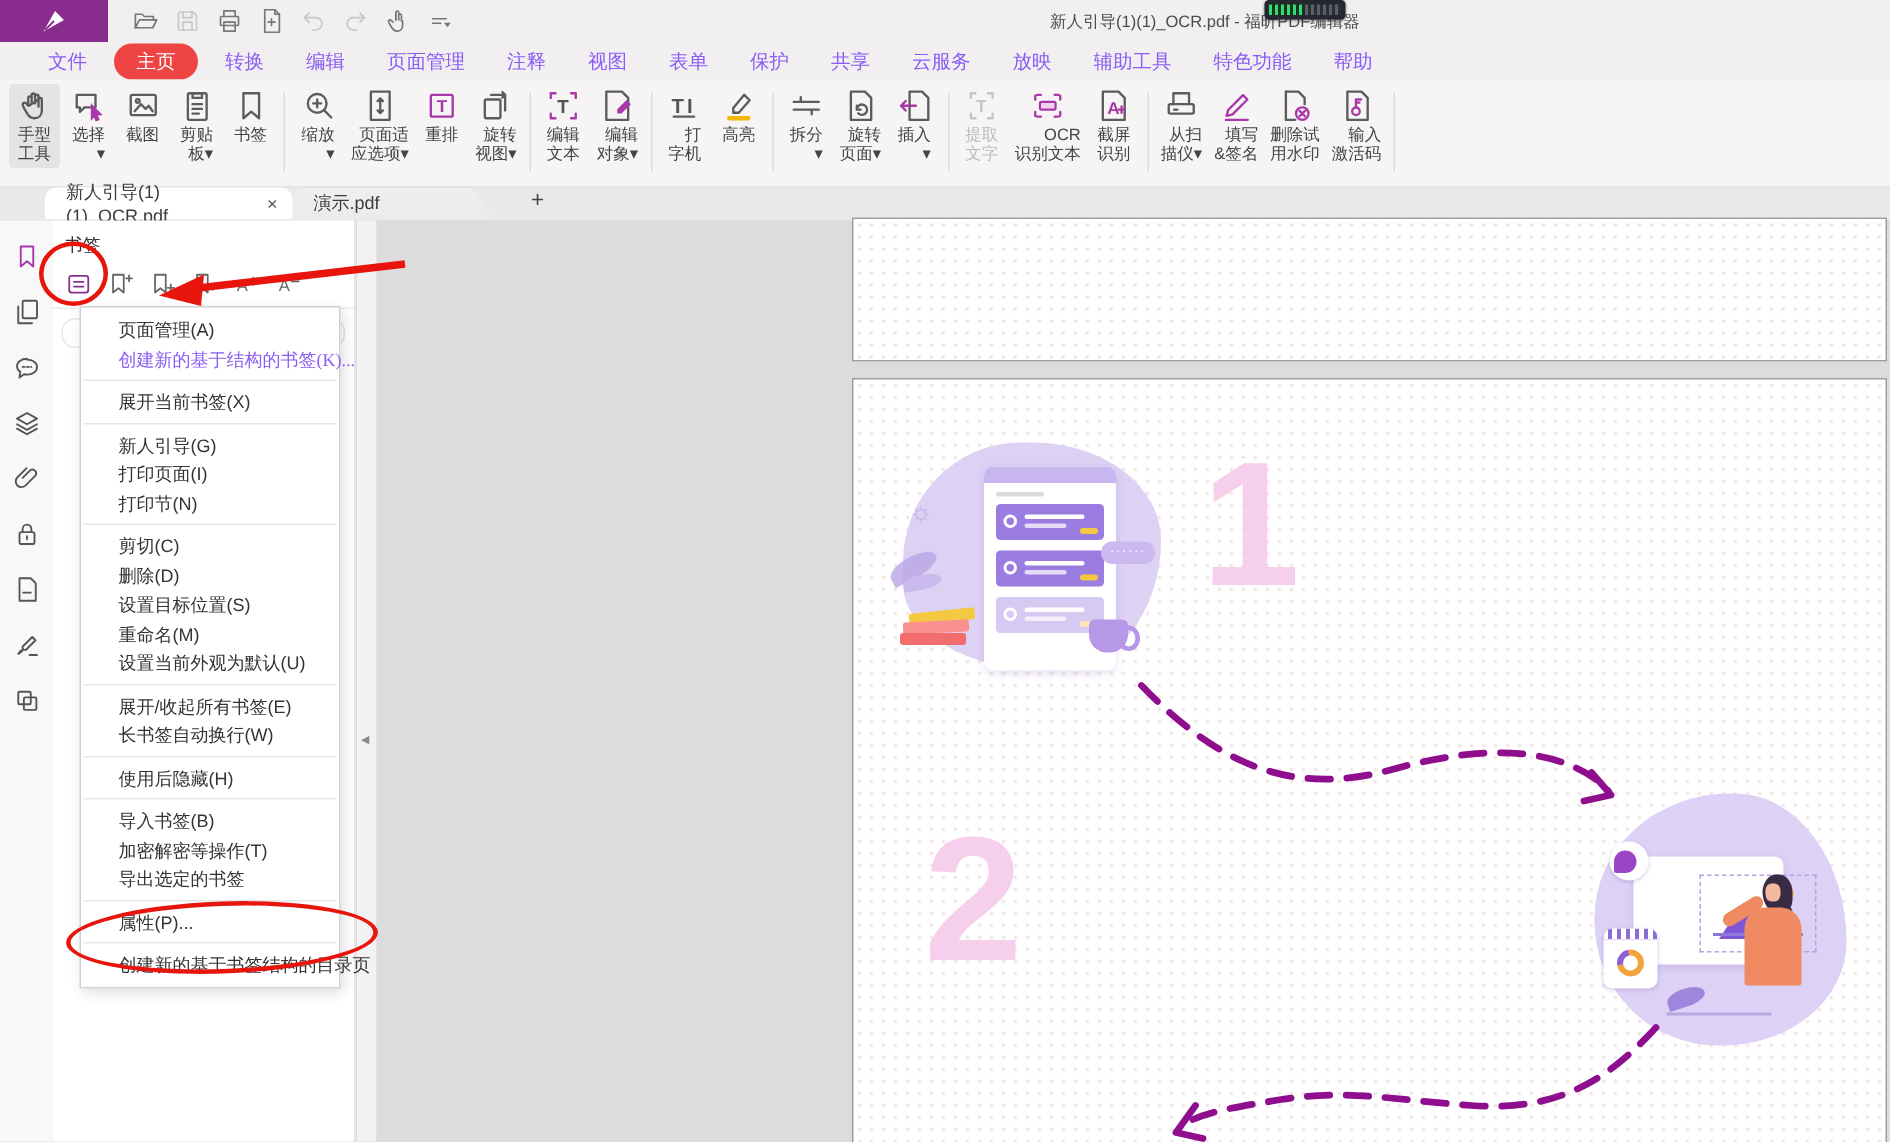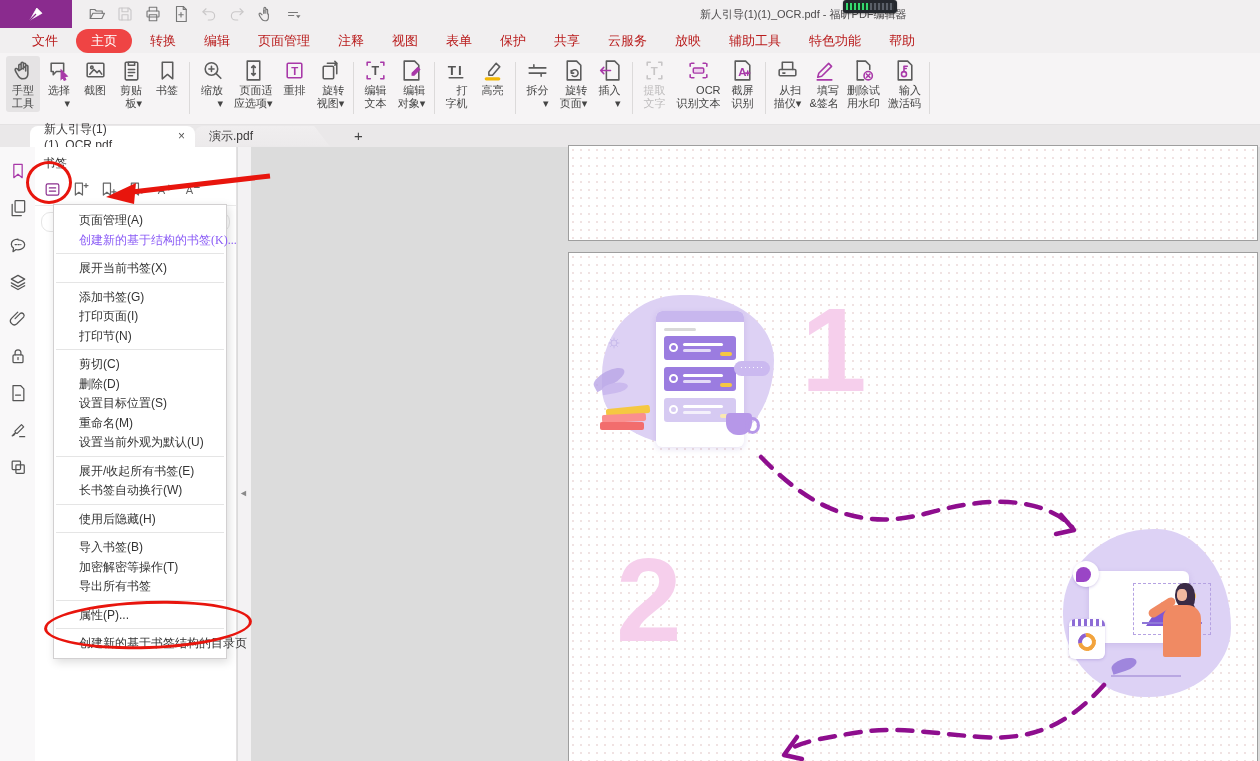--- a/index.html
+++ b/index.html
@@ -15,35 +15,35 @@
   .qat { display:flex; align-items:center; gap:10px; margin-left:16px; }
   .qat-btn { width:18px; height:18px; color:#777; position:relative; }
   .qat-btn.disabled { color:#c9c7c8; }
   .win-title { position:absolute; left:700px; top:7px; font-size:11px; color:#4d4b4c; white-space:nowrap; }
   .recorder { position:absolute; left:843px; top:0; width:54px; height:13px; background:#24272d; border-radius:3px; box-shadow:0 1px 2px rgba(0,0,0,.4); overflow:hidden; display:flex; align-items:center; padding:0 3px; }
   .rec-bars { width:24px; height:7px; background:repeating-linear-gradient(90deg,#35d970 0 2px,#17331f 2px 4px); }
   .rec-bars.dim { background:repeating-linear-gradient(90deg,#5a5f68 0 2px,#2b2e34 2px 4px); }
 
   
   .menubar { position:absolute; top:28px; left:0; width:1260px; height:25px; background:#f1eff0; display:flex; align-items:center; padding-left:18px; }
-  .menu-item { font-size:13px; color:#b91c1c; padding:15px 14px; cursor:default; }
+  .menu-item { font-size:13px; color:#8b5cf6; padding:15px 14px; cursor:default; }
   .menu-item.active { background:#ef4444; color:#fff; border-radius:12px; padding:3px 15px; margin:0 4px; }
 
   
   .ribbon { position:absolute; top:53px; left:0; width:1260px; height:72px; background:#f6f4f5; border-bottom:1px solid #e4e2e3; display:flex; align-items:flex-start; padding:3px 0 0 5px; }
   .rtool { min-width:34px; padding:2px 3px; display:flex; flex-direction:column; align-items:center; border-radius:3px; margin:0 1px; }
   .rtool.active { background:#e5e3e4; }
   .rtool .ico { width:25px; height:25px; color:#5c5c5c; margin-bottom:1px; }
   .rtool .lbl { font-size:11px; line-height:1.2; color:#444; text-align:right; white-space:pre-line; }
   .rtool.disabled .ico { color:#c7c5c6; }
   .rtool.disabled .lbl { color:#bdbbbc; }
   .rtool.divider { min-width:1px; width:1px; padding:0; margin:6px 4px; height:52px; background:#dcdada; border-radius:0; }
 
   
-  .tabbar { position:absolute; top:125px; left:0; width:1260px; height:22px; background:#eae8e9; display:flex; align-items:center; padding-left:30px; }
+  .tabbar { position:absolute; top:125px; left:0; width:1260px; height:22px; background:#eae8e9; display:flex; align-items:flex-start; padding-left:30px; }
   .tab { height:21px; display:flex; align-items:center; font-size:12px; color:#3c3a3b; padding:0 10px 0 14px; border-radius:8px 8px 0 0; position:relative; }
   .tab.active { background:#fff; width:165px; }
   .tab .close { display:none; margin-left:auto; font-size:12px; color:#555; padding-left:12px; }
   .tab.closable .close { display:inline; }
   .tab.plain { background:linear-gradient(#f0eeef,#eceaeb); width:135px; clip-path:polygon(0 0,88% 0,100% 100%,0 100%); }
   .newtab { font-size:15px; color:#444; margin-left:24px; padding-bottom:2px; }
 
   
   .activitybar { position:absolute; top:147px; left:0; width:35px; bottom:0; background:#f9f8f9; display:flex; flex-direction:column; align-items:center; padding-top:14px; gap:17px; }
   .act-item { width:20px; height:20px; color:#555; }
@@ -757,21 +757,21 @@
     <div class="mi">页面管理(A)</div>
 
     <div class="mi disabled">创建新的基于结构的书签(K)...</div>
 
     <div class="mi sep"></div>
 
     <div class="mi">展开当前书签(X)</div>
 
     <div class="mi sep"></div>
 
-    <div class="mi">添加书签(G)</div>
+    <div class="mi">新人引导(G)</div>
 
     <div class="mi">打印页面(I)</div>
 
     <div class="mi">打印节(N)</div>
 
     <div class="mi sep"></div>
 
     <div class="mi">剪切(C)</div>
 
     <div class="mi">删除(D)</div>
@@ -791,21 +791,21 @@
     <div class="mi sep"></div>
 
     <div class="mi">使用后隐藏(H)</div>
 
     <div class="mi sep"></div>
 
     <div class="mi">导入书签(B)</div>
 
     <div class="mi">加密解密等操作(T)</div>
 
-    <div class="mi">导出所有书签</div>
+    <div class="mi">导出选定的书签</div>
 
     <div class="mi sep"></div>
 
     <div class="mi">属性(P)...</div>
 
     <div class="mi sep"></div>
 
     <div class="mi">创建新的基于书签结构的目录页</div>
   </div>
 

